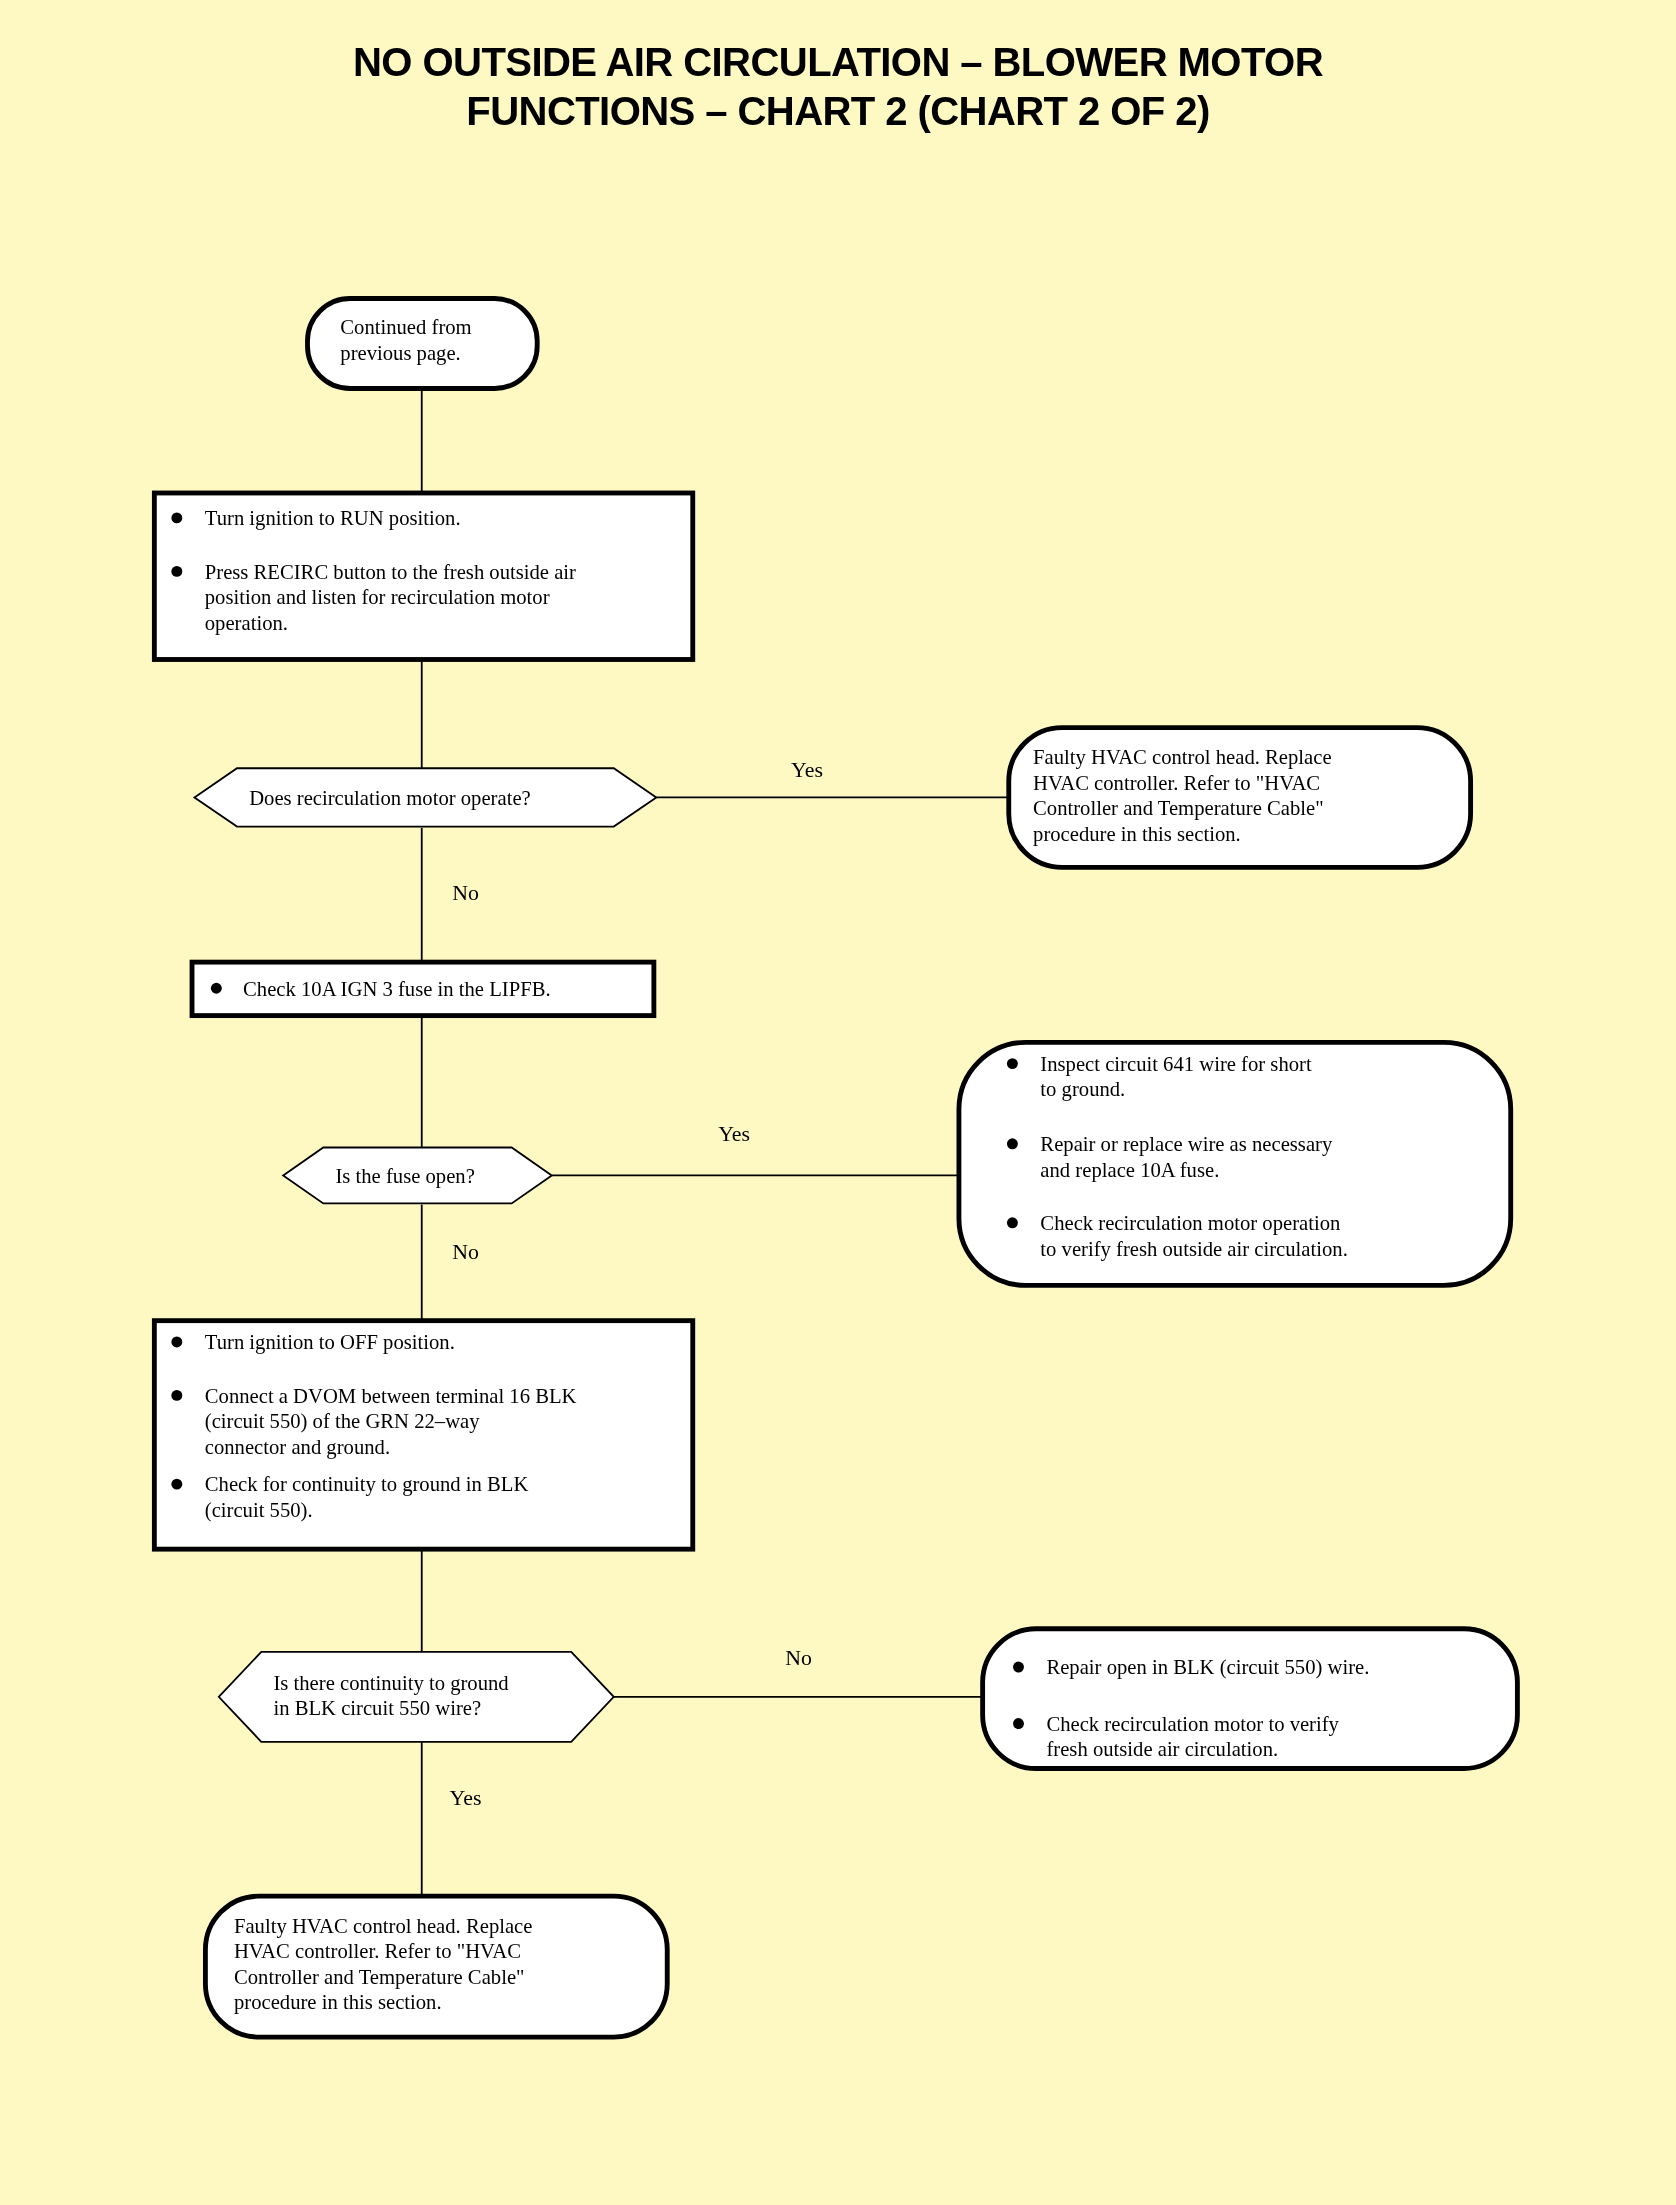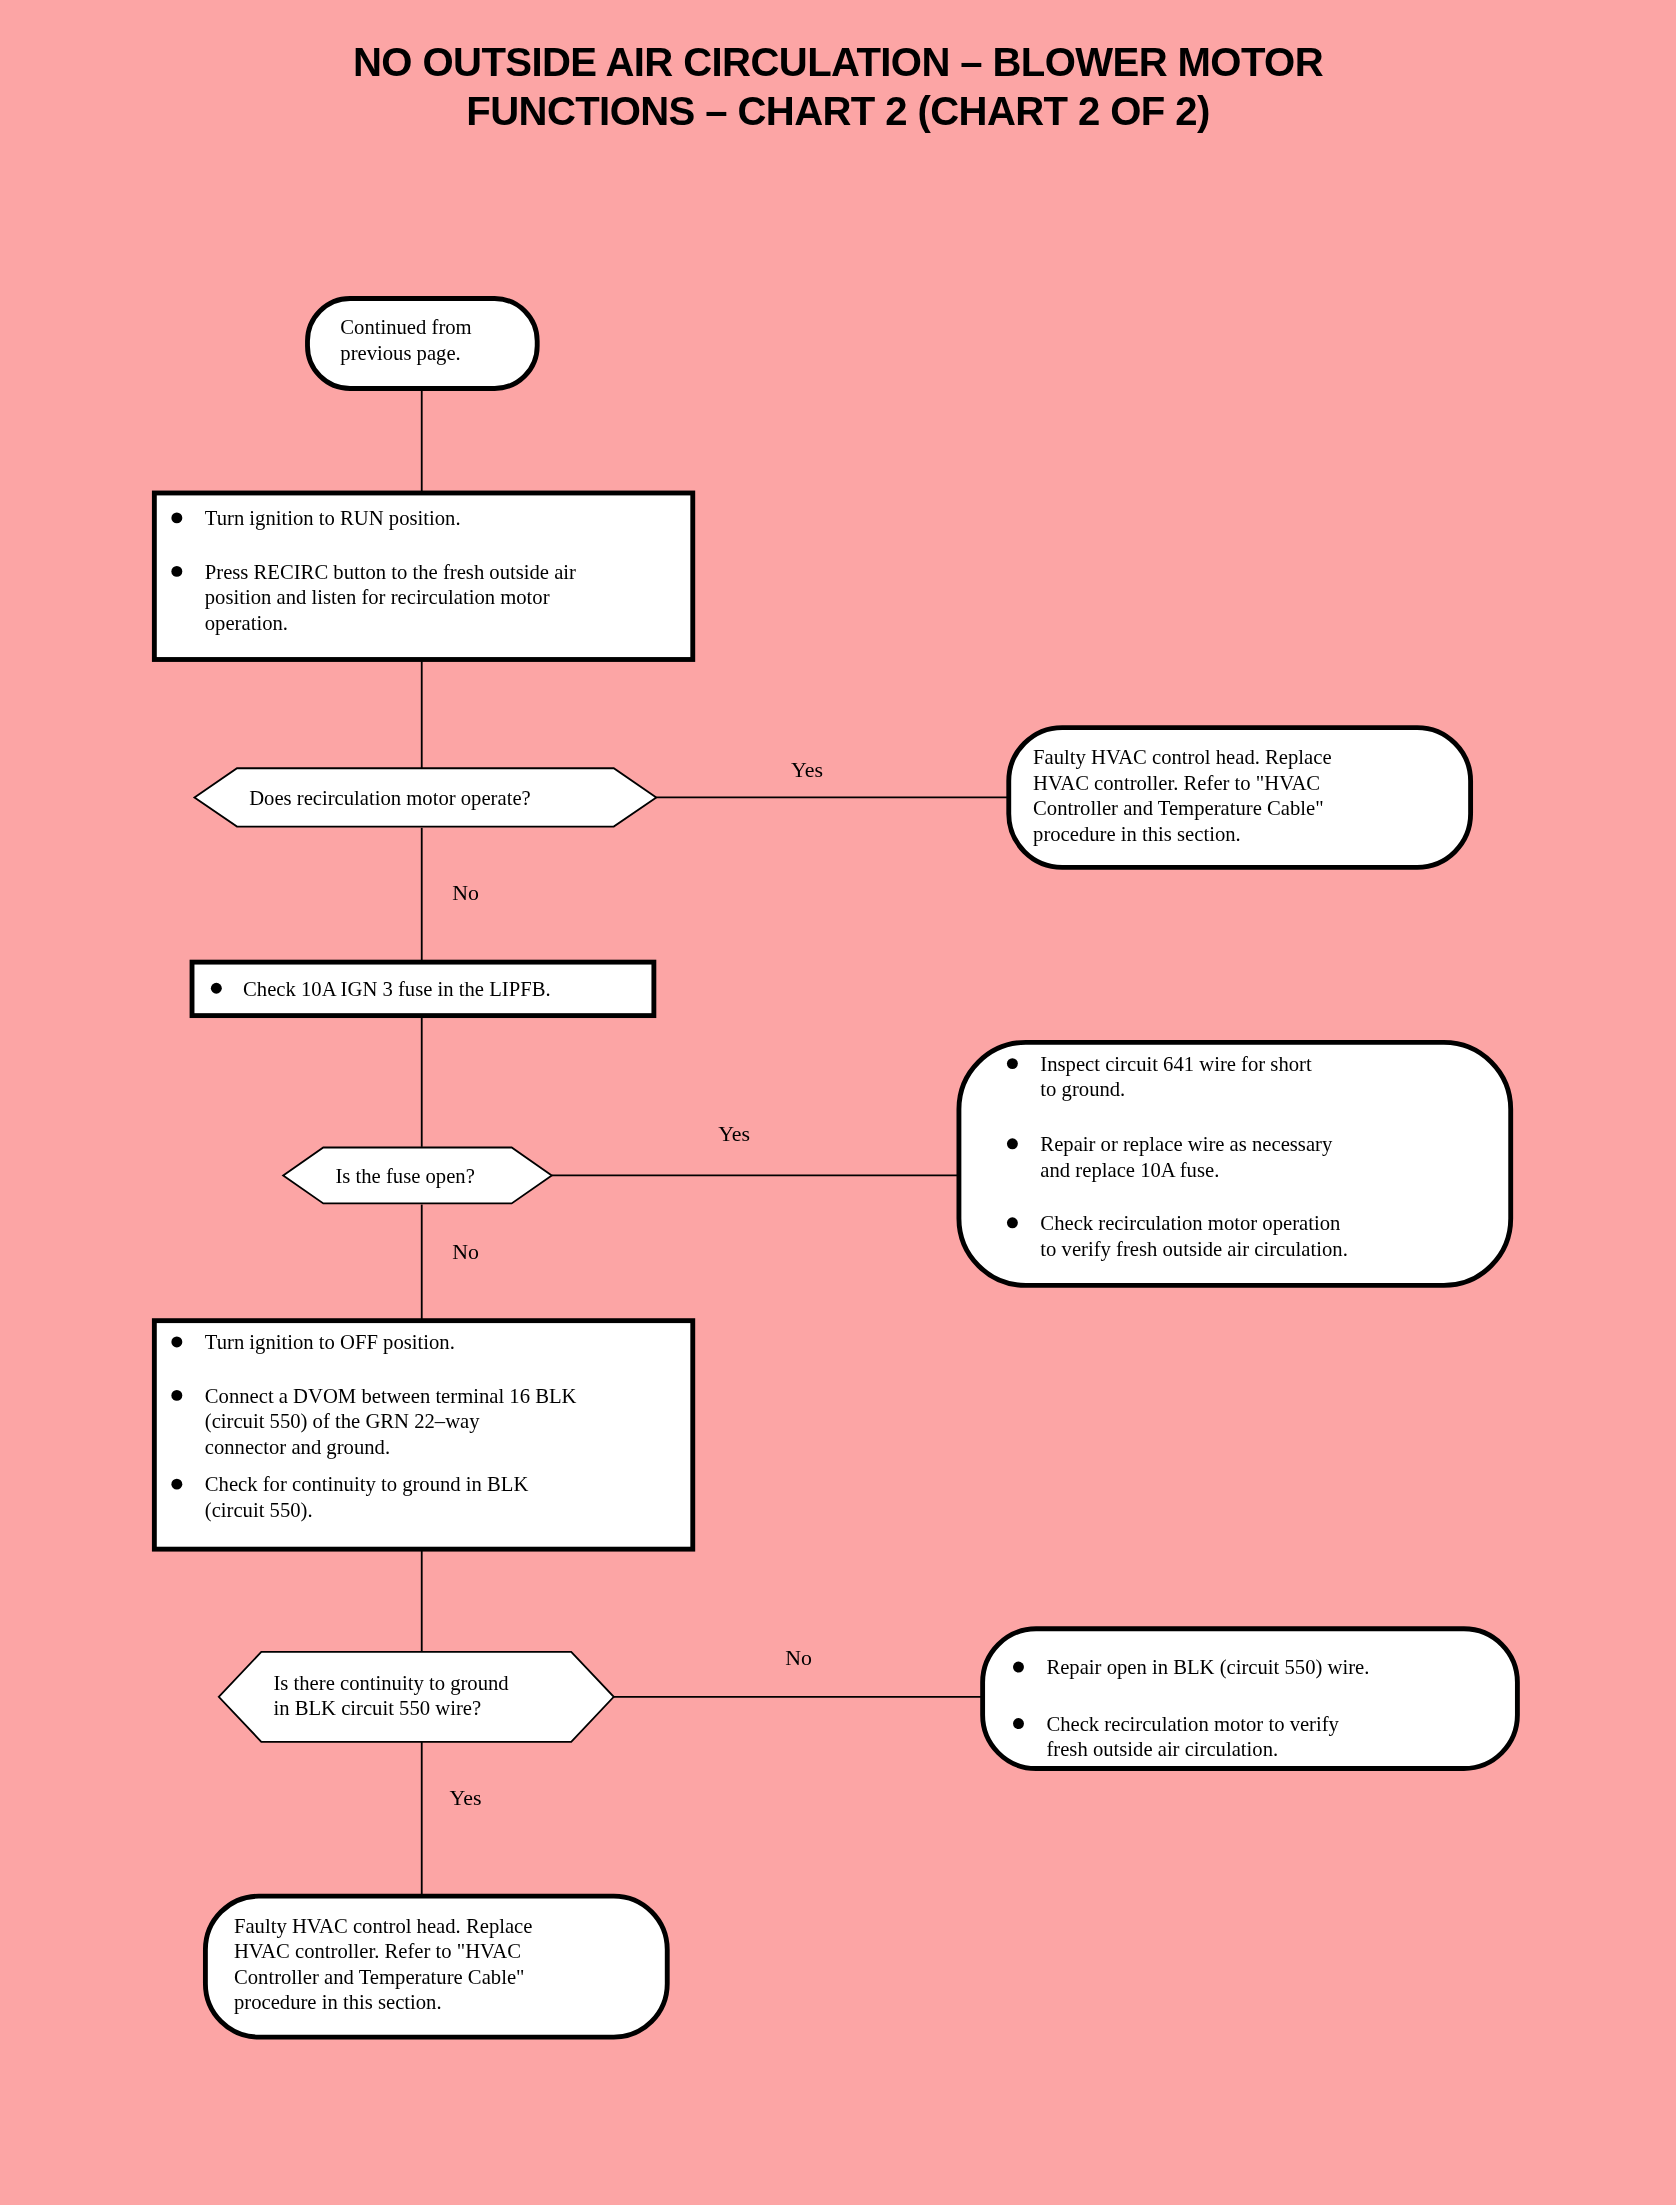--- a/index.html
+++ b/index.html
@@ -4,21 +4,21 @@
 <style>
   html, body {
     margin: 0;
     padding: 0;
     background: #ffffff;
   }
   #page {
     position: relative;
     width: 1676px;
     height: 2205px;
-    background: #fca5a5;
+    background: #fef9c3;
     overflow: hidden;
     font-family: "Liberation Serif", serif;
   }
   #chart-svg {
     position: absolute;
     top: 0;
     left: 0;
     width: 1676px;
     height: 2205px;
   }

